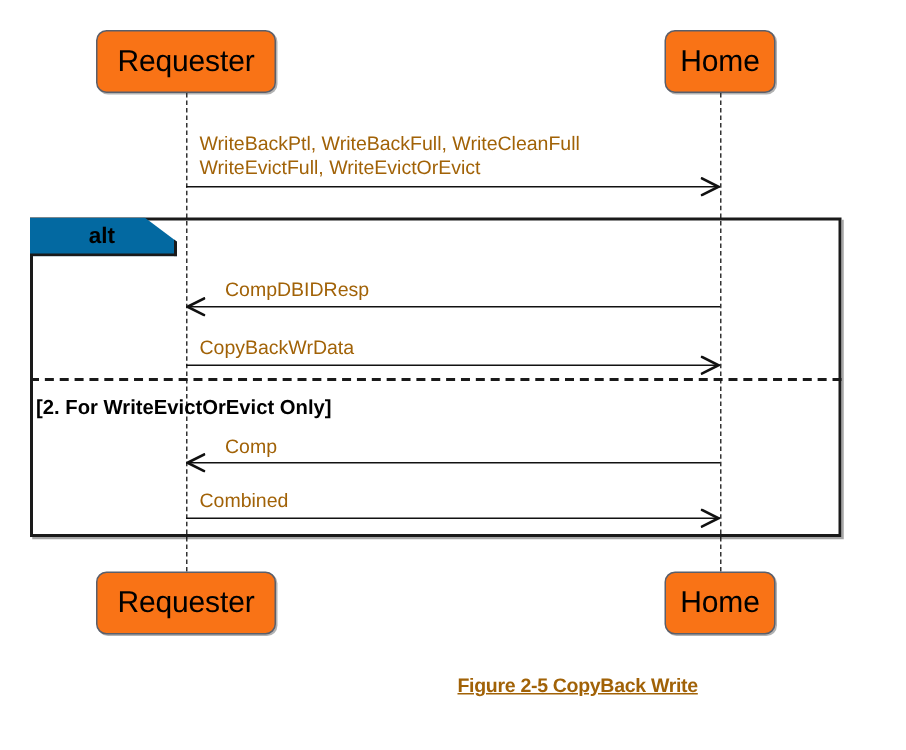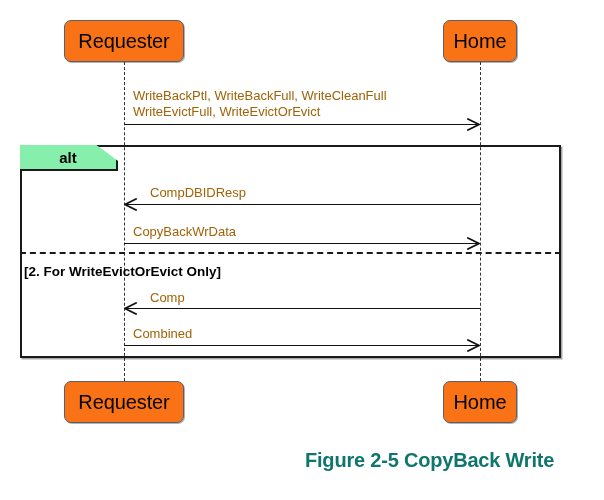--- a/index.html
+++ b/index.html
@@ -69,21 +69,21 @@
     box-shadow: 1.5px 1.5px 0 rgba(0,0,0,0.35);
   }
 
   .frag-tab {
     position: absolute;
     left: 20px;
     top: 145px;
     width: 98px;
     height: 26px;
     box-sizing: border-box;
-    background: #86efac;
+    background: #0369a1;
     border-right: 2px solid #1a1a1a;
     border-bottom: 2px solid #1a1a1a;
     clip-path: polygon(0 0, 78% 0, 100% 62%, 100% 100%, 0 100%);
     display: flex;
     align-items: center;
     justify-content: center;
     font-size: 15px;
     font-weight: bold;
     color: #000000;
   }
@@ -130,25 +130,26 @@
     color: #a16207;
     white-space: nowrap;
     line-height: 15px;
   }
 
   
   .figure-caption {
     position: absolute;
     left: 305px;
     top: 449px;
-    font-size: 20px;
+    font-size: 13px;
     font-weight: bold;
-    color: #0f766e;
+    color: #a16207;
     white-space: nowrap;
     letter-spacing: -0.2px;
+    text-decoration: underline;
   }
 </style>
 </head>
 <body>
 
 <div id="diagram-root">
 
   <div class="participant-box box-requester-top">
     <span>Requester</span>
   </div>

